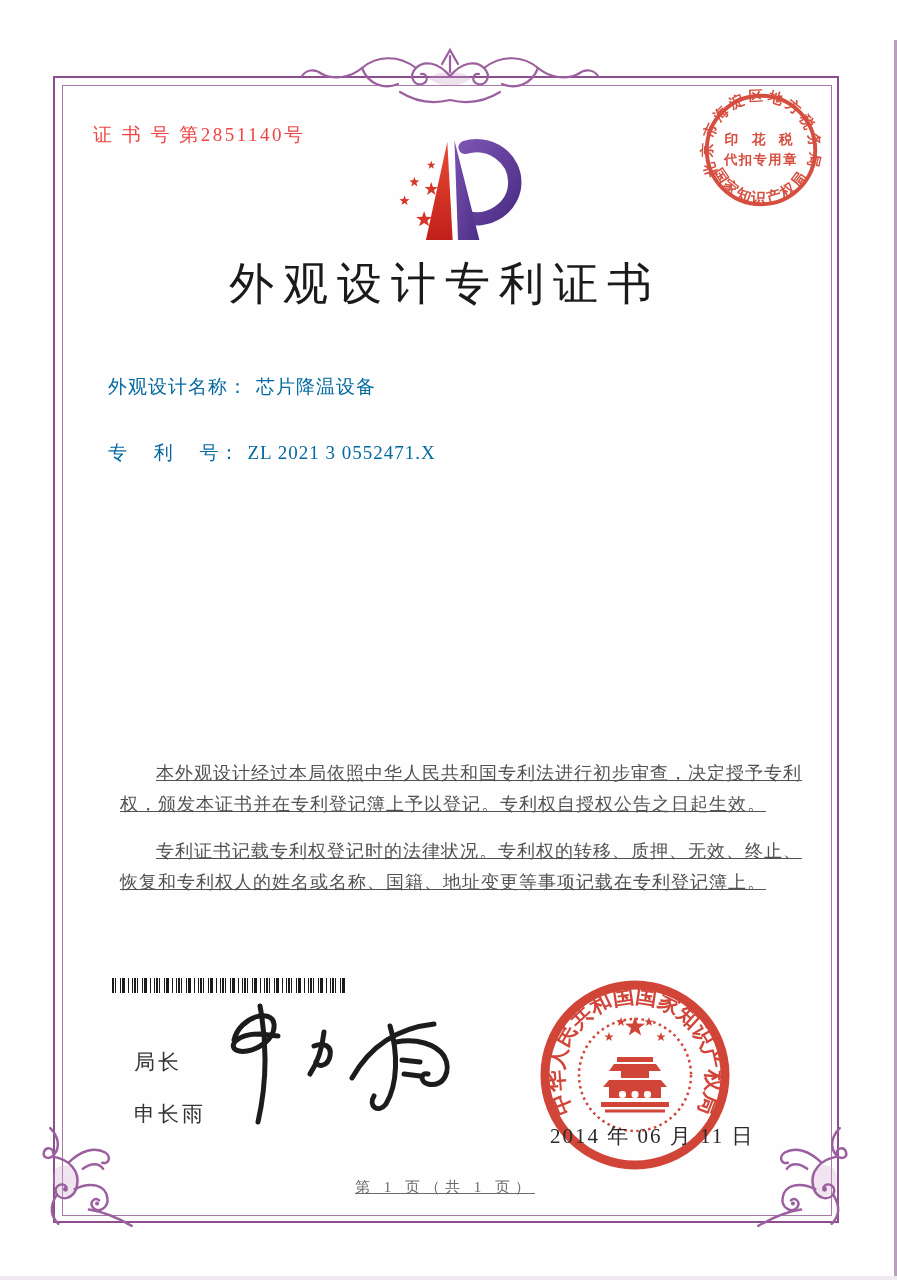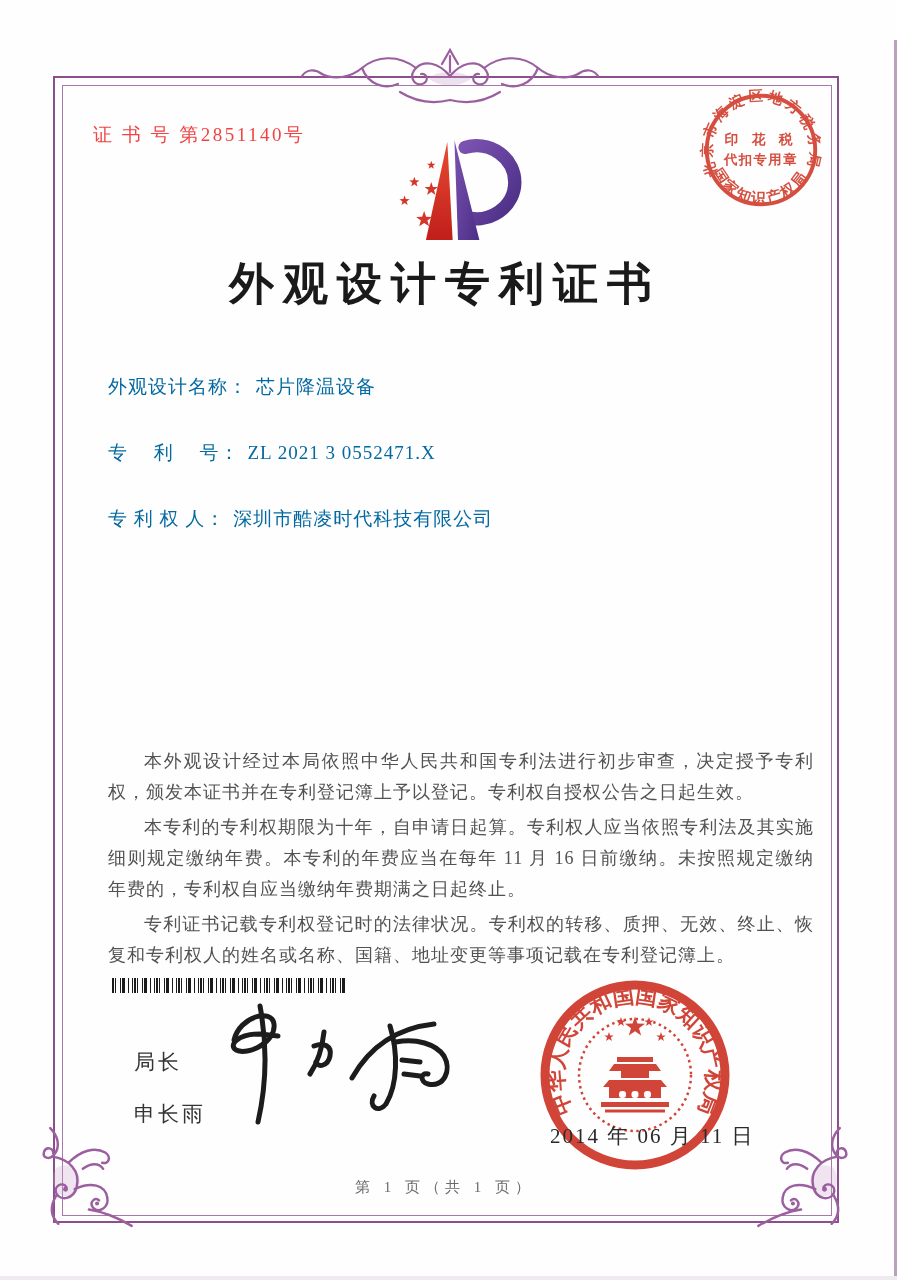--- a/index.html
+++ b/index.html
@@ -14,47 +14,47 @@
   .frame-outer{position:absolute;left:53px;top:76px;width:782px;height:1143px;border:2.5px solid #8c4f8e;}
   .frame-inner{position:absolute;left:62px;top:85px;width:768px;height:1129px;border:1px solid #a679a8;}
   .ornament{position:absolute;pointer-events:none;}
 
   .cert-no{position:absolute;left:93px;top:122px;font-size:19px;letter-spacing:2.5px;color:#ef4444;}
 
   .logo{position:absolute;left:360px;top:130px;width:196px;height:122px;}
 
   .doc-title{
     position:absolute;left:53px;top:254px;width:784px;text-align:center;
-    font-size:45px;font-weight:bold;letter-spacing:9px;color:#1a1a1a;
+    font-size:45px;font-weight:normal;letter-spacing:9px;color:#1a1a1a;
   }
 
   .fields{position:absolute;left:108px;top:374px;width:620px;}
   .field{height:66px;font-size:19px;color:#0369a1;letter-spacing:1px;white-space:nowrap;}
   .field .lbl{margin-right:8px;}
 
   .body-text{position:absolute;left:104px;top:742px;width:714px;font-size:18px;line-height:31px;color:#525252;text-align:justify;letter-spacing:1px;}
-  .body-text p{margin:4px;text-indent:2em;}
+  .body-text p{margin:16px;text-indent:2em;text-decoration:underline;}
 
   .barcode{
     position:absolute;left:112px;top:978px;width:233px;height:15px;
     background-image:repeating-linear-gradient(90deg,
       #1b1b1b 0 2px,transparent 2px 3px,#1b1b1b 3px 4px,transparent 4px 8px,
       #1b1b1b 8px 9px,transparent 9px 10px,#1b1b1b 10px 13px,transparent 13px 16px,
       #1b1b1b 16px 17px,transparent 17px 20px,#1b1b1b 20px 21px,transparent 21px 22px);
   }
 
   .signer{position:absolute;left:110px;top:1036px;font-size:21px;color:#333;letter-spacing:3px;line-height:52px;margin-left:24px;}
   .signature{position:absolute;left:215px;top:998px;width:250px;height:130px;}
 
   .seal-official{position:absolute;left:535px;top:975px;width:200px;height:200px;opacity:.94;}
   .grant-date{position:absolute;left:550px;top:1122px;font-size:21px;letter-spacing:2px;color:#2a2a2a;white-space:nowrap;}
 
   .seal-tax{position:absolute;left:692px;top:81px;width:138px;height:138px;opacity:.92;}
 
-  .footer{position:absolute;left:53px;top:1178px;width:784px;text-align:center;font-size:15px;letter-spacing:5px;color:#6b6b6b;}
+  .footer{position:absolute;left:53px;top:1178px;width:784px;text-align:center;font-size:15px;letter-spacing:5px;color:#6b6b6b;text-decoration:underline;}
 
   svg text{font-family:"Liberation Serif","DejaVu Serif",serif;}
 </style>
 </head>
 <body>
 
 <svg width="0" height="0" style="position:absolute" aria-hidden="true">
   <defs>
     <polygon id="star" points="0,-10 2.35,-3.24 9.51,-3.09 3.8,1.24 5.88,8.09 0,4 -5.88,8.09 -3.8,1.24 -9.51,-3.09 -2.35,-3.24"></polygon>
     <symbol id="cornerScroll" viewBox="0 0 110 110">
@@ -132,28 +132,24 @@
 
 <div class="doc-title">外观设计专利证书</div>
 
 <div class="fields">
   <div class="field">
     <span class="lbl">外观设计名称：</span><span class="val">芯片降温设备</span>
   </div>
   <div class="field">
     <span class="lbl">专　 利　 号：</span><span class="val">ZL 2021 3 0552471.X</span>
   </div>
-  <div class="field">
-    <span class="lbl">专 利 权 人：</span><span class="val">深圳市酷凌时代科技有限公司</span>
-  </div>
 </div>
 
 <div class="body-text">
   <p>本外观设计经过本局依照中华人民共和国专利法进行初步审查，决定授予专利权，颁发本证书并在专利登记簿上予以登记。专利权自授权公告之日起生效。</p>
-  <p>本专利的专利权期限为十年，自申请日起算。专利权人应当依照专利法及其实施细则规定缴纳年费。本专利的年费应当在每年 11 月 16 日前缴纳。未按照规定缴纳年费的，专利权自应当缴纳年费期满之日起终止。</p>
   <p>专利证书记载专利权登记时的法律状况。专利权的转移、质押、无效、终止、恢复和专利权人的姓名或名称、国籍、地址变更等事项记载在专利登记簿上。</p>
 </div>
 
 <div class="barcode"></div>
 
 <div class="signer">
   <div>局长</div>
   <div>申长雨</div>
 </div>
 

